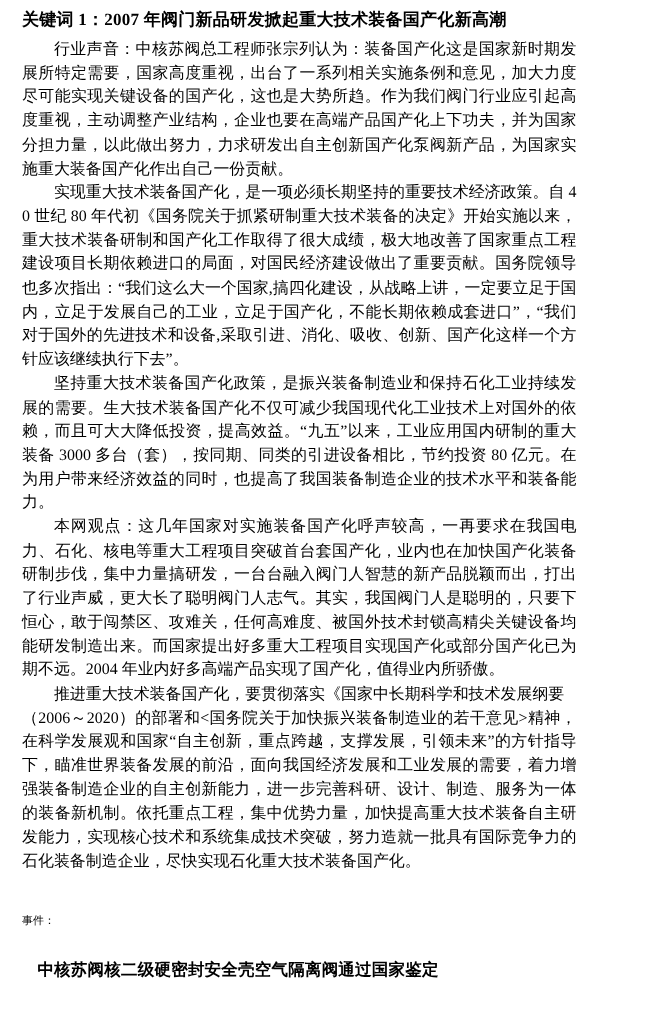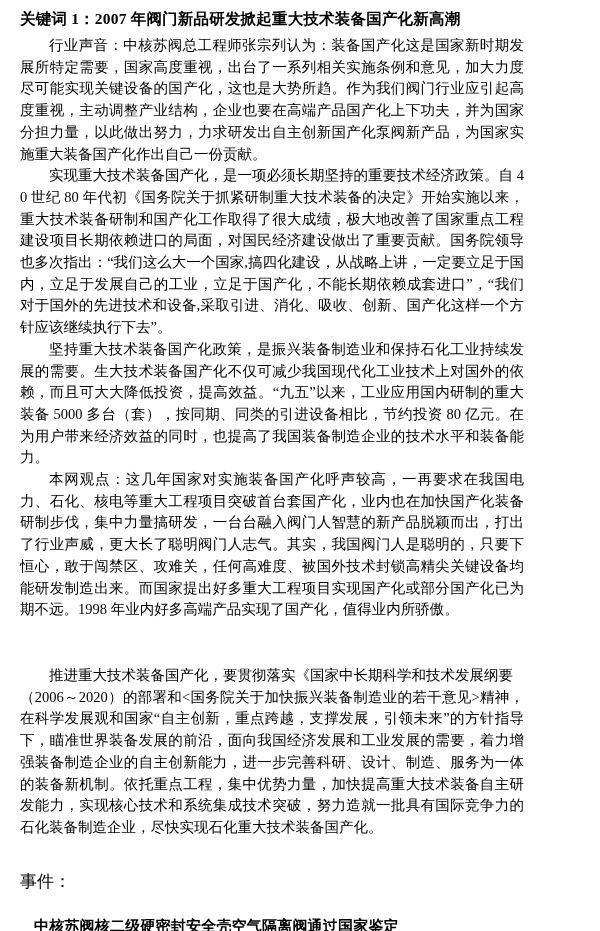--- a/index.html
+++ b/index.html
@@ -28,24 +28,23 @@
     .para {
       font-size: 14.5px;
       line-height: 21.7px;
       text-align: justify;
       text-indent: 2em;
       margin: 0;
       word-break: break-all;
     }
     .prewrap {
       white-space: pre-wrap;
-      margin-top: 44px;
     }
     .section-label {
-      font-size: 17px;
+      font-size: 10px;
       line-height: 21.7px;
       margin: 32px 0 0 0;
     }
     .event-headline {
       font-size: 15px;
       font-weight: bold;
       line-height: 21.7px;
       margin: 24px 0 0 0;
       padding-left: 14px;
       letter-spacing: 0.2px;
@@ -54,23 +53,23 @@
 </head>
 <body>
 
 <div class="page">
   <h1 class="doc-title">关键词 1：2007 年阀门新品研发掀起重大技术装备国产化新高潮</h1>
 
   <p class="para">行业声音：中核苏阀总工程师张宗列认为：装备国产化这是国家新时期发展所特定需要，国家高度重视，出台了一系列相关实施条例和意见，加大力度尽可能实现关键设备的国产化，这也是大势所趋。作为我们阀门行业应引起高度重视，主动调整产业结构，企业也要在高端产品国产化上下功夫，并为国家分担力量，以此做出努力，力求研发出自主创新国产化泵阀新产品，为国家实施重大装备国产化作出自己一份贡献。</p>
 
   <p class="para">实现重大技术装备国产化，是一项必须长期坚持的重要技术经济政策。自 40 世纪 80 年代初《国务院关于抓紧研制重大技术装备的决定》开始实施以来，重大技术装备研制和国产化工作取得了很大成绩，极大地改善了国家重点工程建设项目长期依赖进口的局面，对国民经济建设做出了重要贡献。国务院领导也多次指出：“我们这么大一个国家,搞四化建设，从战略上讲，一定要立足于国内，立足于发展自己的工业，立足于国产化，不能长期依赖成套进口”，“我们对于国外的先进技术和设备,采取引进、消化、吸收、创新、国产化这样一个方针应该继续执行下去”。</p>
 
-  <p class="para">坚持重大技术装备国产化政策，是振兴装备制造业和保持石化工业持续发展的需要。生大技术装备国产化不仅可减少我国现代化工业技术上对国外的依赖，而且可大大降低投资，提高效益。“九五”以来，工业应用国内研制的重大装备 5000 多台（套），按同期、同类的引进设备相比，节约投资 80 亿元。在为用户带来经济效益的同时，也提高了我国装备制造企业的技术水平和装备能力。</p>
+  <p class="para">坚持重大技术装备国产化政策，是振兴装备制造业和保持石化工业持续发展的需要。生大技术装备国产化不仅可减少我国现代化工业技术上对国外的依赖，而且可大大降低投资，提高效益。“九五”以来，工业应用国内研制的重大装备 3000 多台（套），按同期、同类的引进设备相比，节约投资 80 亿元。在为用户带来经济效益的同时，也提高了我国装备制造企业的技术水平和装备能力。</p>
 
-  <p class="para">本网观点：这几年国家对实施装备国产化呼声较高，一再要求在我国电力、石化、核电等重大工程项目突破首台套国产化，业内也在加快国产化装备研制步伐，集中力量搞研发，一台台融入阀门人智慧的新产品脱颖而出，打出了行业声威，更大长了聪明阀门人志气。其实，我国阀门人是聪明的，只要下恒心，敢于闯禁区、攻难关，任何高难度、被国外技术封锁高精尖关键设备均能研发制造出来。而国家提出好多重大工程项目实现国产化或部分国产化已为期不远。1998 年业内好多高端产品实现了国产化，值得业内所骄傲。</p>
+  <p class="para">本网观点：这几年国家对实施装备国产化呼声较高，一再要求在我国电力、石化、核电等重大工程项目突破首台套国产化，业内也在加快国产化装备研制步伐，集中力量搞研发，一台台融入阀门人智慧的新产品脱颖而出，打出了行业声威，更大长了聪明阀门人志气。其实，我国阀门人是聪明的，只要下恒心，敢于闯禁区、攻难关，任何高难度、被国外技术封锁高精尖关键设备均能研发制造出来。而国家提出好多重大工程项目实现国产化或部分国产化已为期不远。2004 年业内好多高端产品实现了国产化，值得业内所骄傲。</p>
 
   <p class="para prewrap">推进重大技术装备国产化，要贯彻落实《国家中长期科学和技术发展纲要
 （2006～2020）的部署和&lt;国务院关于加快振兴装备制造业的若干意见&gt;精神，在科学发展观和国家“自主创新，重点跨越，支撑发展，引领未来”的方针指导下，瞄准世界装备发展的前沿，面向我国经济发展和工业发展的需要，着力增强装备制造企业的自主创新能力，进一步完善科研、设计、制造、服务为一体的装备新机制。依托重点工程，集中优势力量，加快提高重大技术装备自主研发能力，实现核心技术和系统集成技术突破，努力造就一批具有国际竞争力的石化装备制造企业，尽快实现石化重大技术装备国产化。</p>
 
 
   <p class="section-label">事件：</p>
 
   <p class="event-headline">中核苏阀核二级硬密封安全壳空气隔离阀通过国家鉴定</p>
 </div>
 

